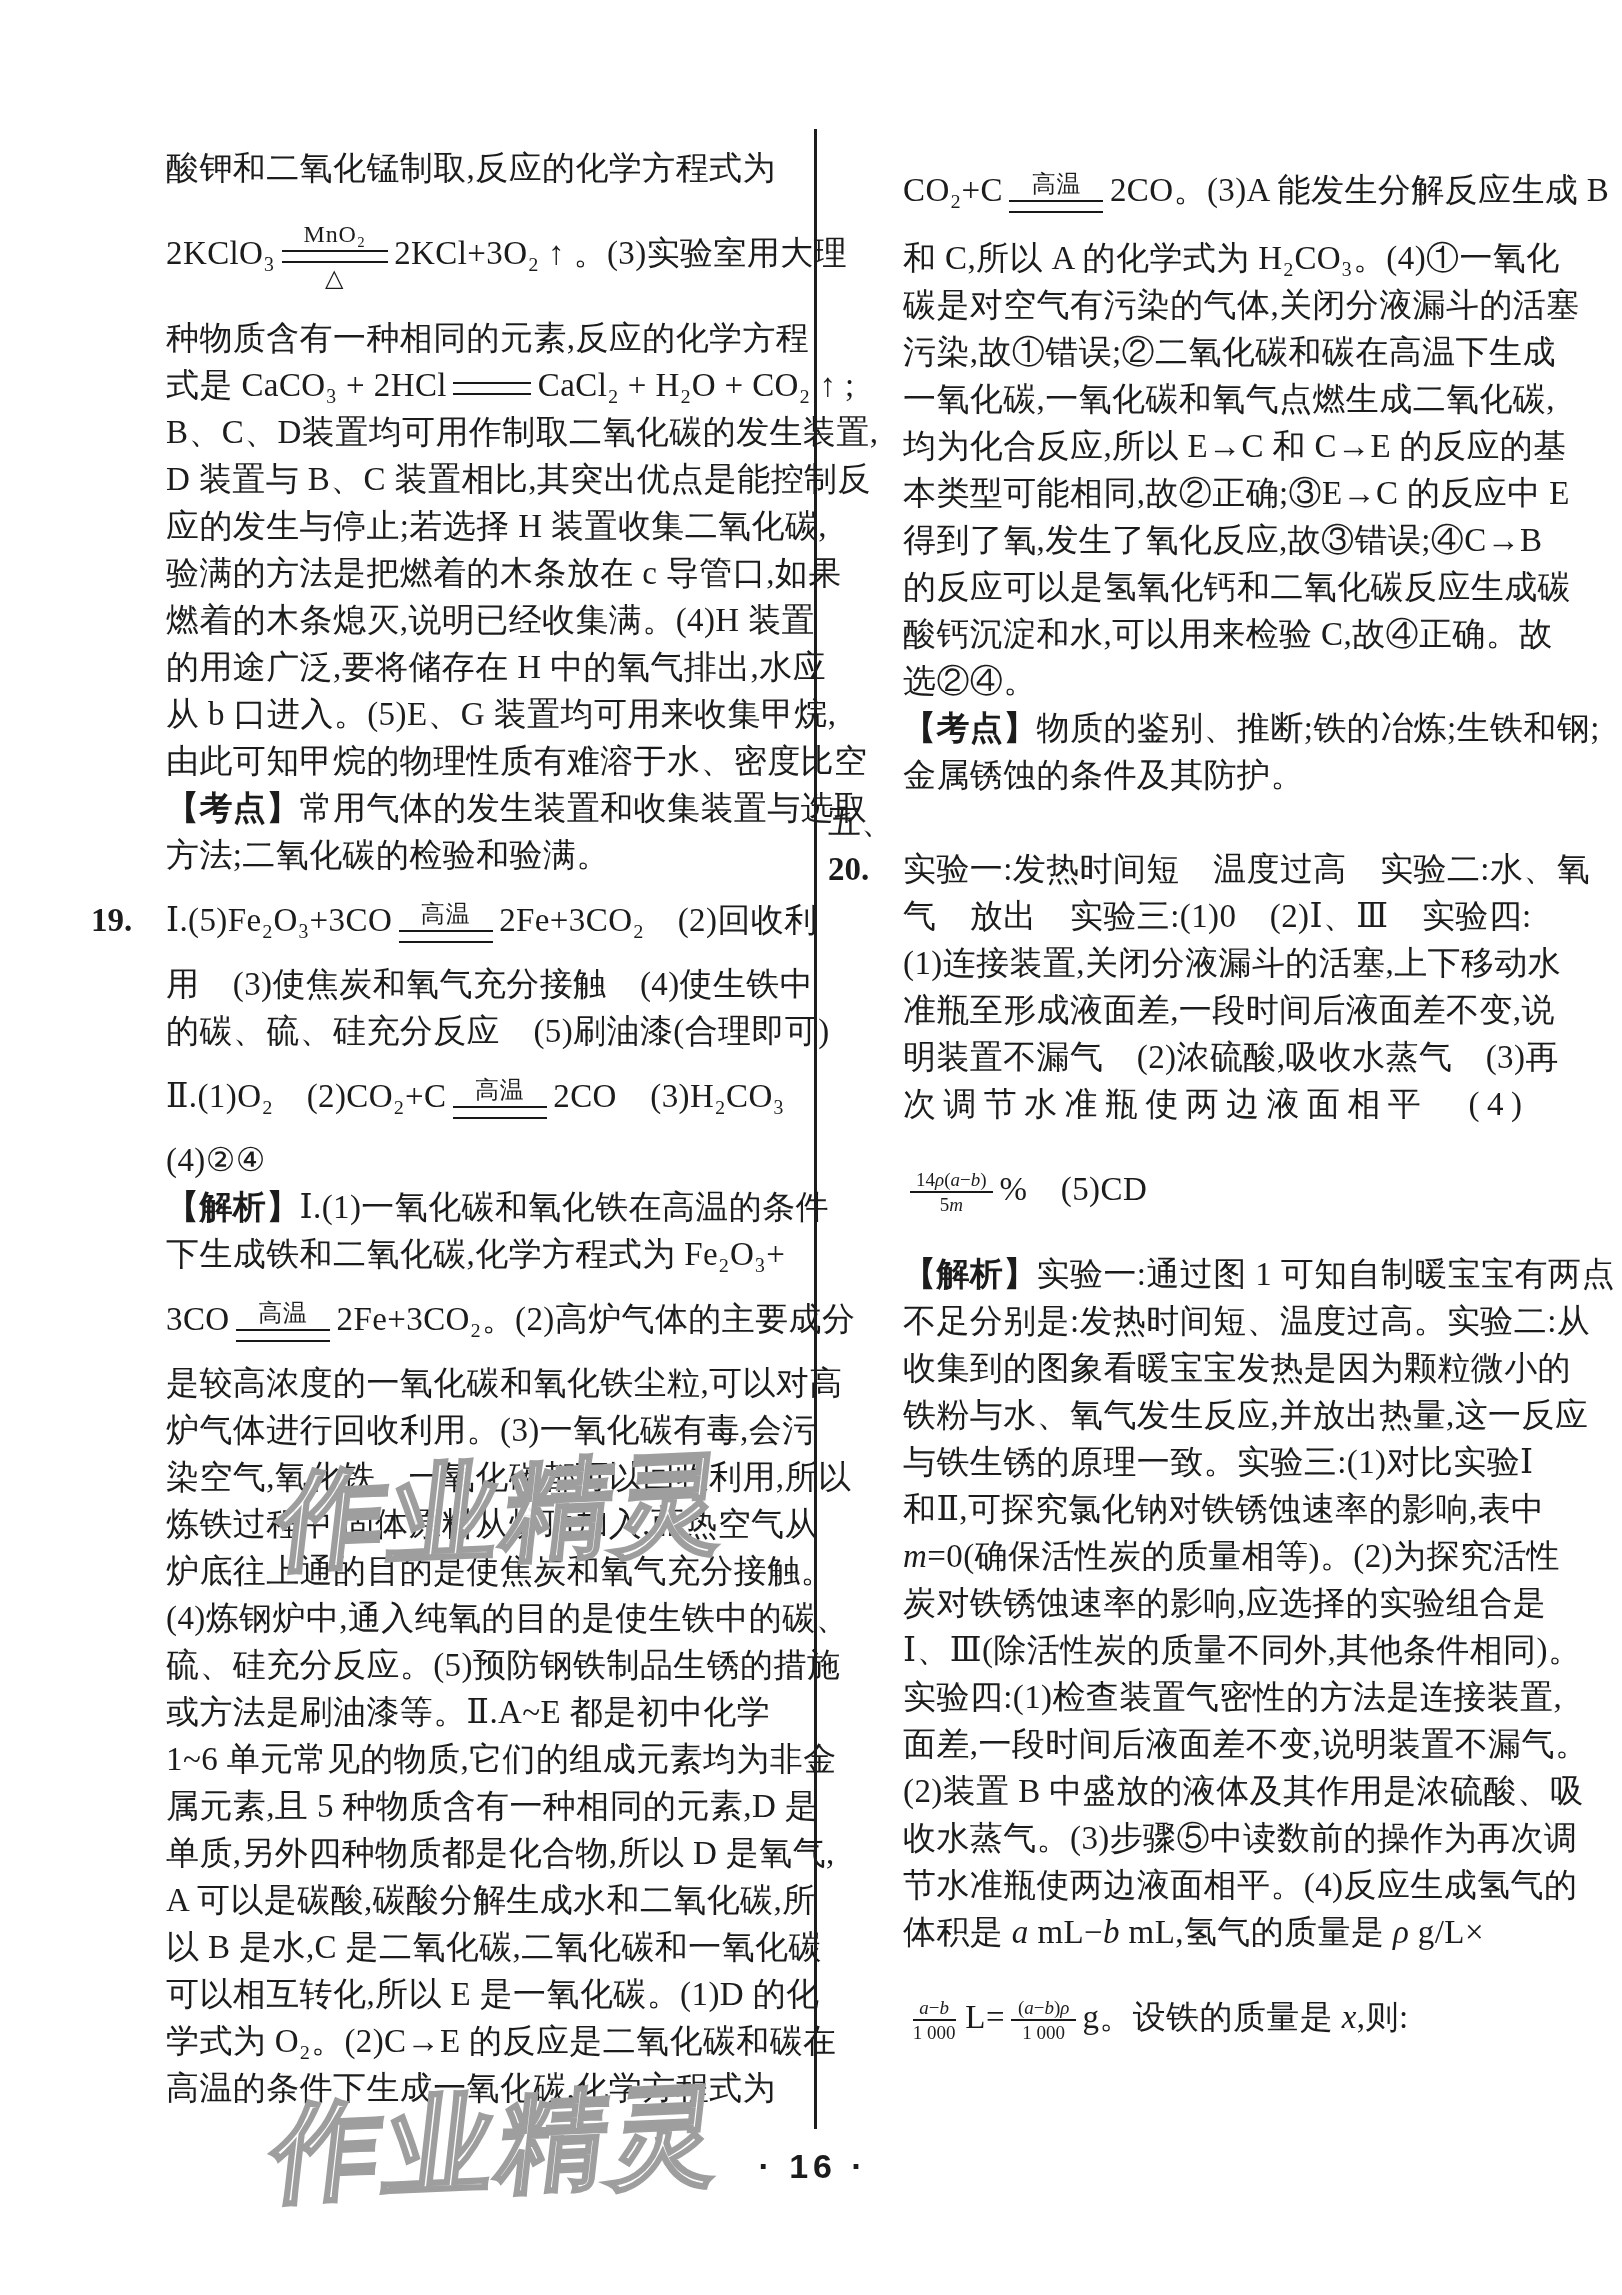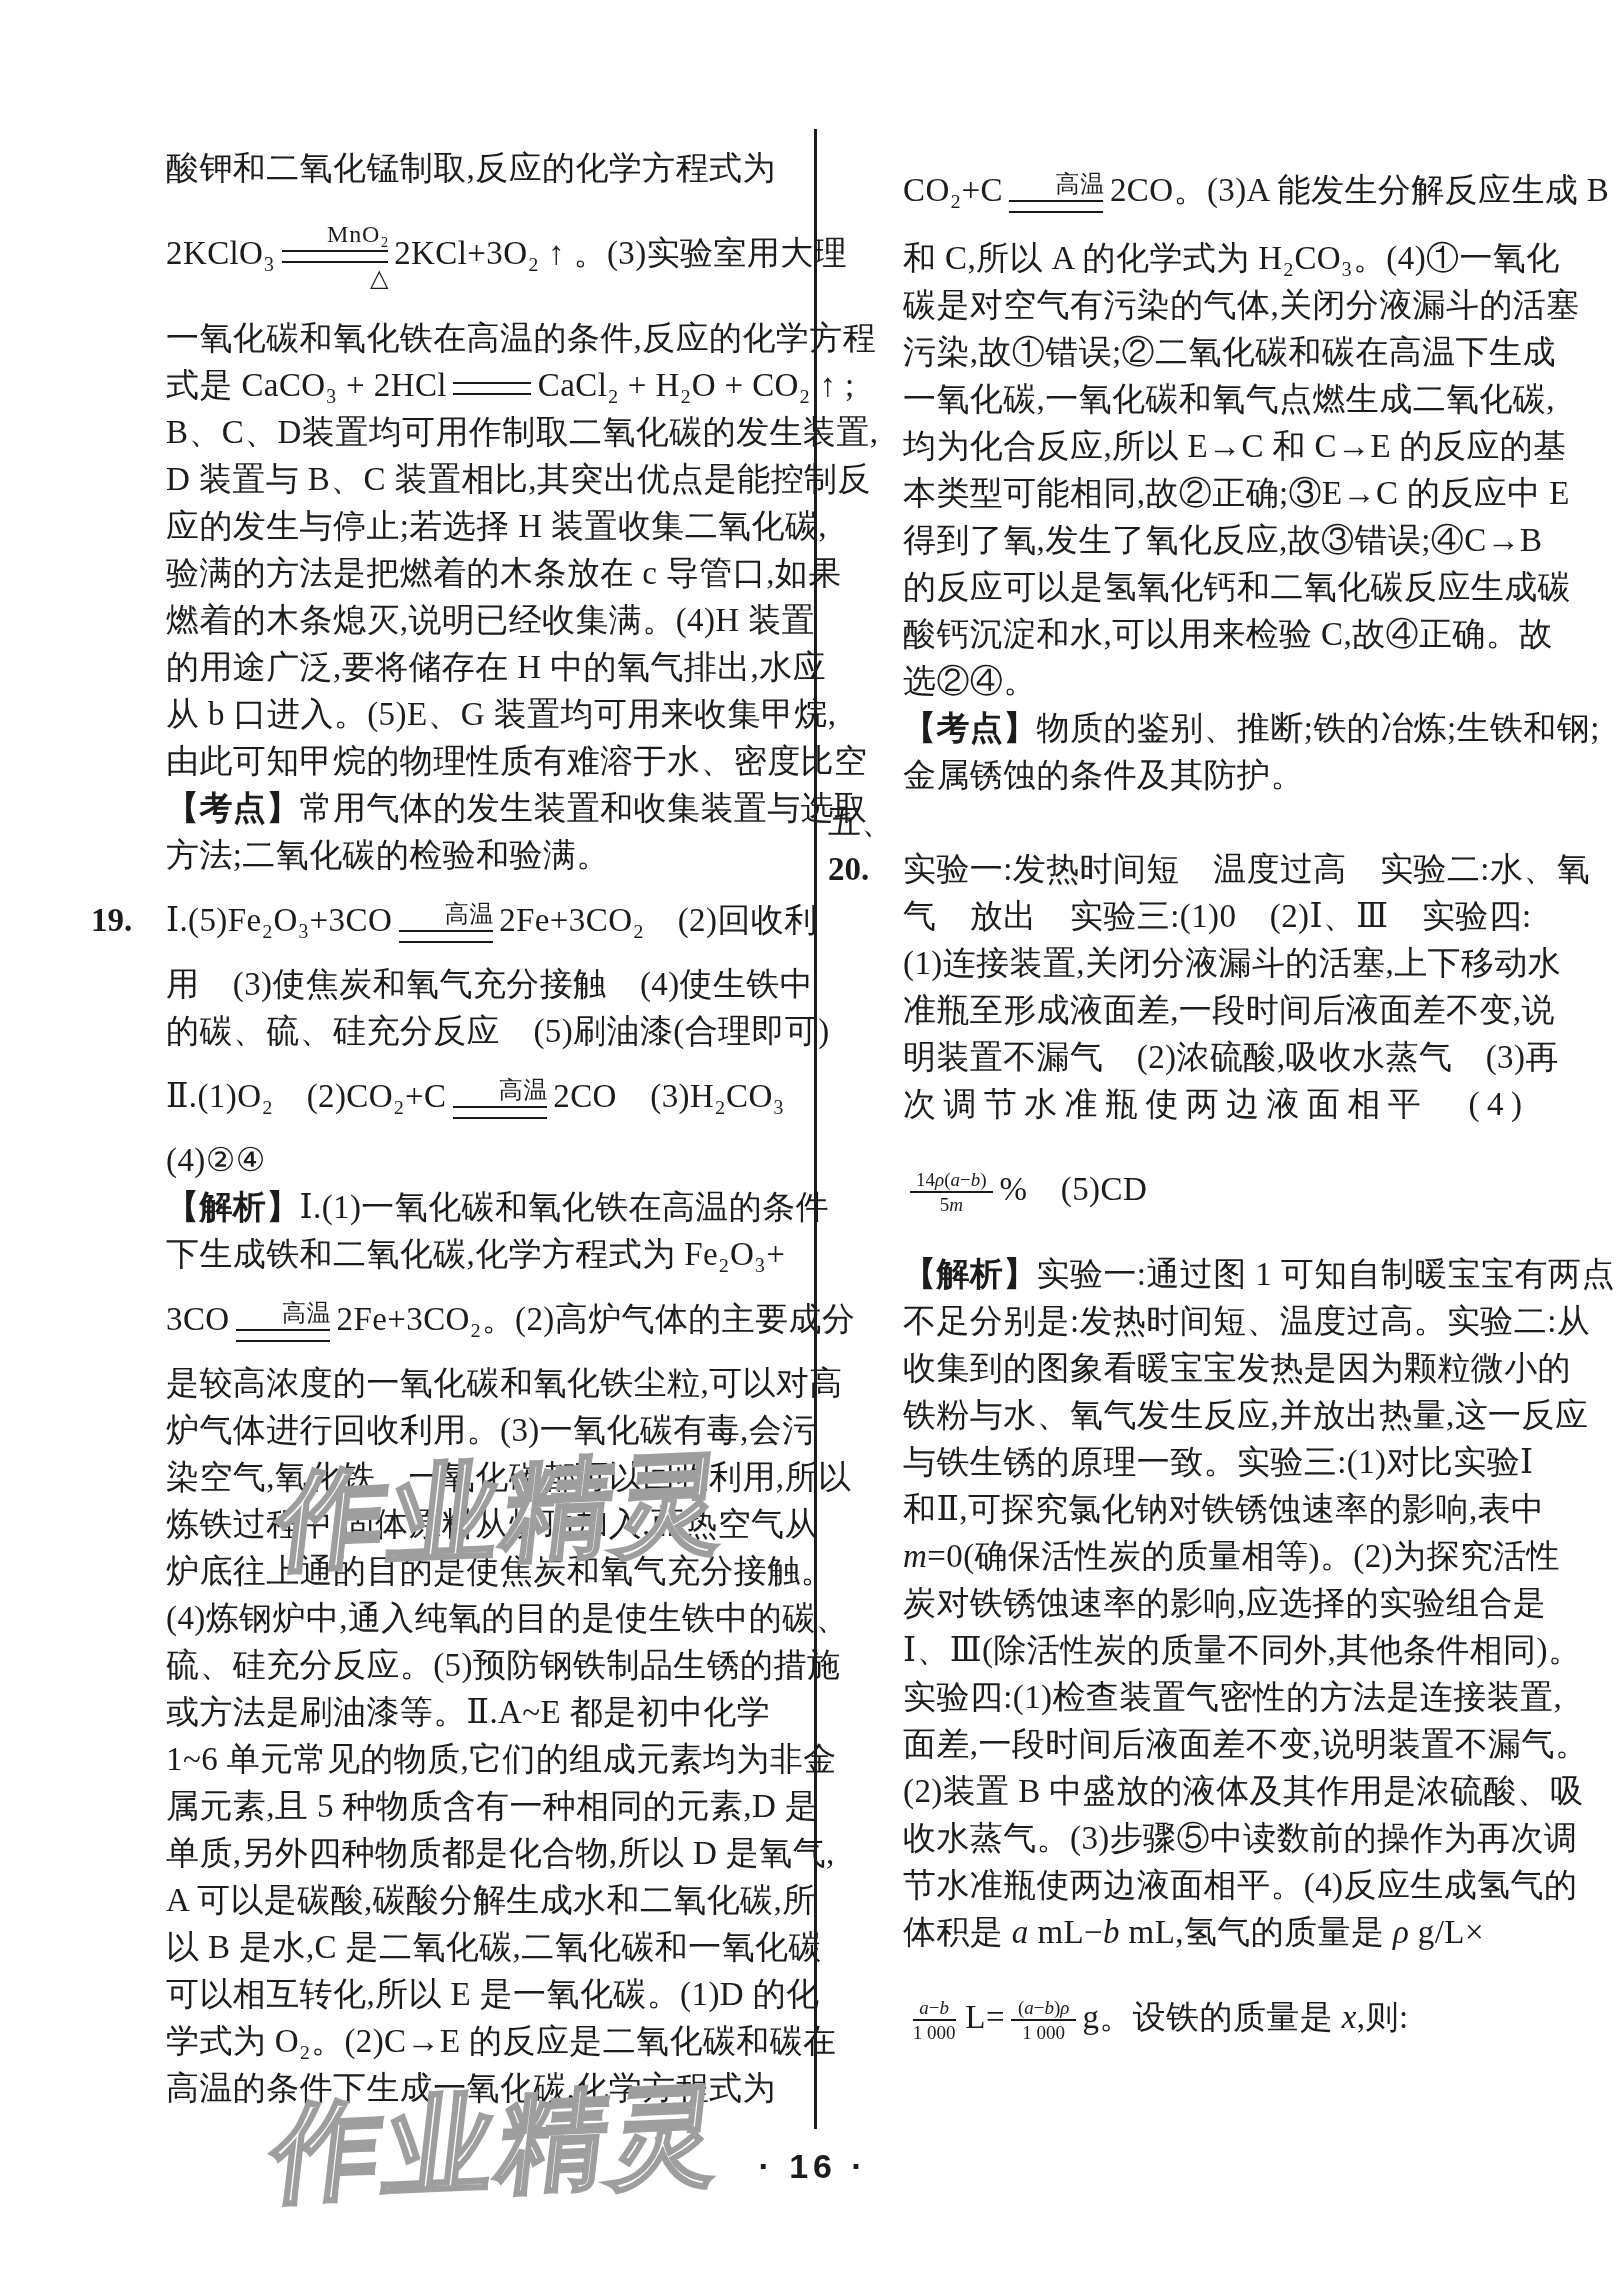--- a/index.html
+++ b/index.html
@@ -27,21 +27,21 @@
   .h150{height:123px;line-height:123px;}
   .qnum{
     position:absolute;left:-75px;top:0;
     font-weight:bold;letter-spacing:0;
   }
   .qnum.nb{font-weight:normal;}
   .bd{font-weight:bold;}
   .it{font-style:italic;}
   
   .eq{
-    display:inline-flex;flex-direction:column;align-items:flex-end;
+    display:inline-flex;flex-direction:column;align-items:center;
     vertical-align:middle;line-height:1.05;margin:0 4.9px;
   }
   .eq .cond{font-size:24px;letter-spacing:0.8px;line-height:1.1;}
   .eq .bar{
     display:inline-block;height:9px;
     border-top:2.5px solid #181818;border-bottom:2.5px solid #181818;
     margin:2.5px 1.6px;
   }
   
   .frac{
@@ -78,21 +78,21 @@
 
 <div id="page">
   <div id="divider"></div>
   <div id="col-left" class="col">
       <div class="tline"><span>酸钾和二氧化锰制取,反应的化学方程式为</span></div>
       <div class="tline h150"><span>2KClO₃</span><span class="eq">
           <span class="cond">MnO₂</span>
           <span class="bar" style="width: 106px;"></span>
           <span class="cond">△</span>
         </span><span>2KCl+3O₂ ↑ 。(3)实验室用大理</span></div>
-      <div class="tline"><span>一氧化碳和氧化铁在高温的条件,反应的化学方程</span></div>
+      <div class="tline"><span>种物质含有一种相同的元素,反应的化学方程</span></div>
       <div class="tline"><span>式是 CaCO₃ + 2HCl</span><span class="eq">
           <span class="bar" style="width: 78px;"></span>
         </span><span>CaCl₂ + H₂O + CO₂ ↑ ;</span></div>
       <div class="tline"><span>B、C、D装置均可用作制取二氧化碳的发生装置,</span></div>
       <div class="tline"><span>D 装置与 B、C 装置相比,其突出优点是能控制反</span></div>
       <div class="tline"><span>应的发生与停止;若选择 H 装置收集二氧化碳,</span></div>
       <div class="tline"><span>验满的方法是把燃着的木条放在 c 导管口,如果</span></div>
       <div class="tline"><span>燃着的木条熄灭,说明已经收集满。(4)H 装置</span></div>
       <div class="tline"><span>的用途广泛,要将储存在 H 中的氧气排出,水应</span></div>
       <div class="tline"><span>从 b 口进入。(5)E、G 装置均可用来收集甲烷,</span></div>

